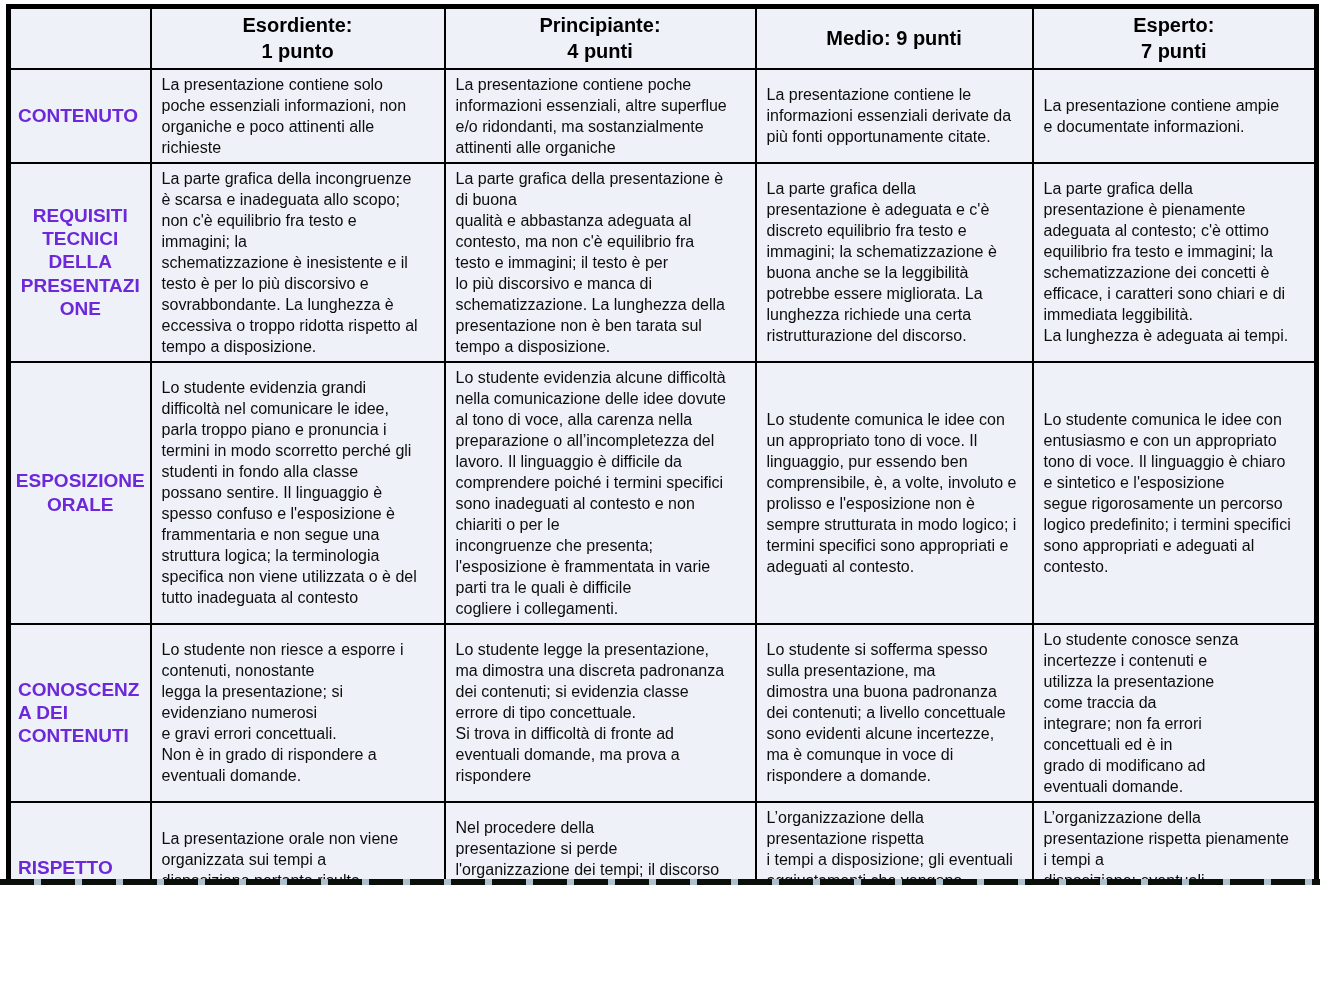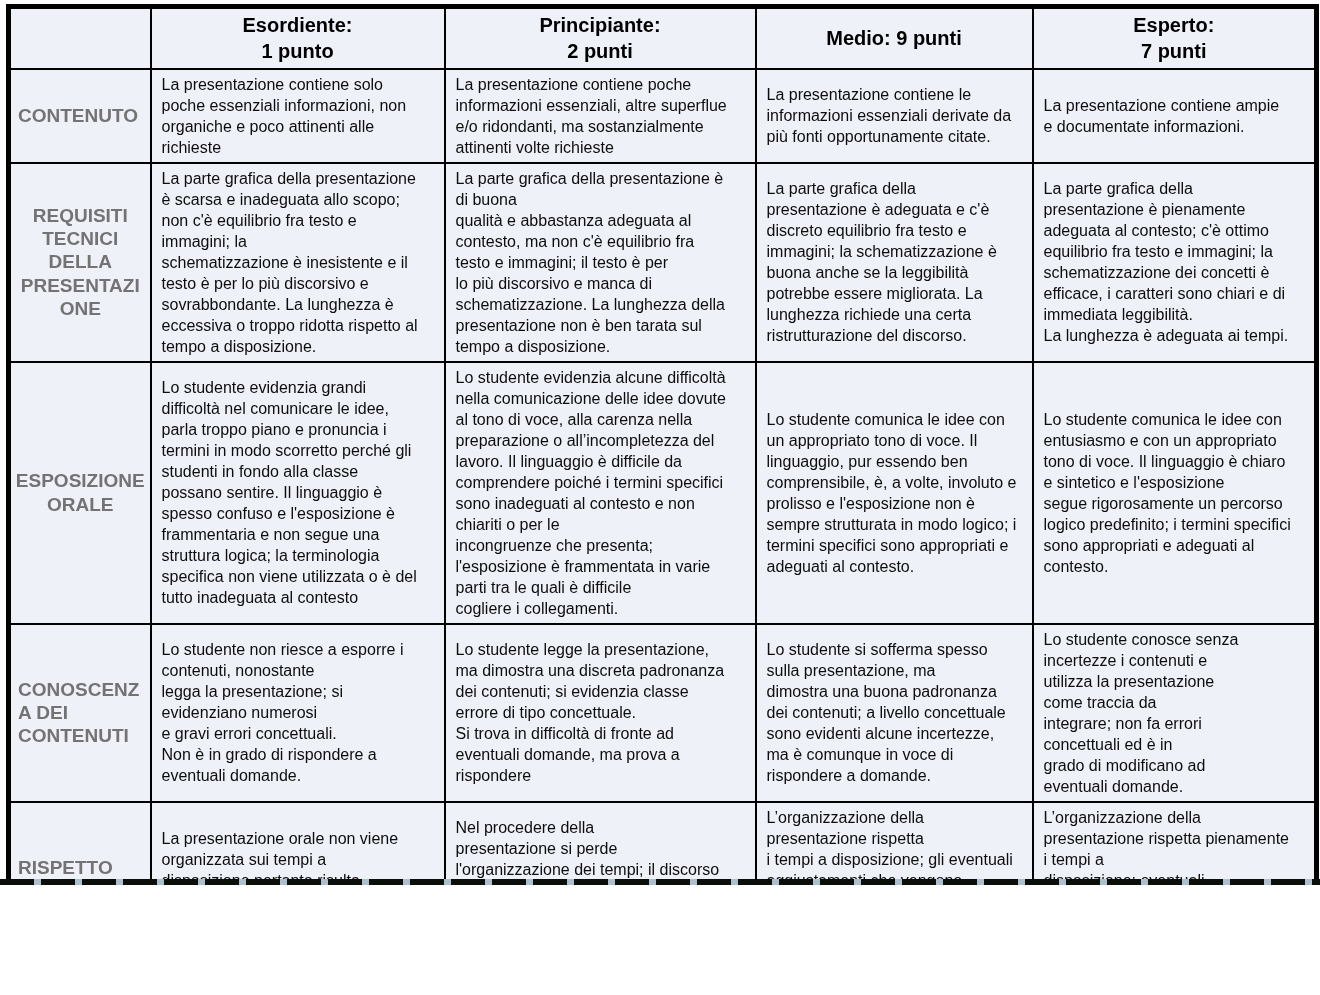--- a/index.html
+++ b/index.html
@@ -30,21 +30,21 @@
   tr.r-esposizione{height:252px;}
   tr.r-conoscenza{height:172px;}
   tr.r-rispetto{height:168px;}
   tr.foot{height:44px;}
   th.colhead{
     font-size:20px;font-weight:bold;text-align:center;
     white-space:pre-line;line-height:1.3;color:#000;
   }
   td.lbl{
     font-size:19px;font-weight:bold;
-    white-space:pre-line;line-height:1.22;color:#737373;
+    white-space:pre-line;line-height:1.22;color:#6d28d9;
     padding:2px 4px 2px 7px;
   }
   td.lbl.center{text-align:center;padding:2px 2px;}
   td.cell{
     font-size:16px;line-height:21px;
     white-space:pre-line;
     text-align:left;
     padding:4px 8px 4px 10px;
     color:#0d0d0d;
   }
@@ -75,50 +75,50 @@
       <col style="width:277px">
       <col style="width:284px">
     </colgroup>
 
     <tbody>
         <tr class="head">
       <th class="colhead"></th>
       <th class="colhead">Esordiente:
 1 punto</th>
       <th class="colhead">Principiante:
-2 punti</th>
+4 punti</th>
       <th class="colhead">Medio: 9 punti</th>
       <th class="colhead">Esperto:
 7 punti</th>
     </tr>
 
     <tr class="r-contenuto">
       <td class="lbl">CONTENUTO</td>
       <td class="cell">La presentazione contiene solo
 poche essenziali informazioni, non
 organiche e poco attinenti alle
 richieste</td>
       <td class="cell">La presentazione contiene poche
 informazioni essenziali, altre superflue
 e/o ridondanti, ma sostanzialmente
-attinenti volte richieste</td>
+attinenti alle organiche</td>
       <td class="cell">La presentazione contiene le
 informazioni essenziali derivate da
 più fonti opportunamente citate.</td>
       <td class="cell">La presentazione contiene ampie
 e documentate informazioni.</td>
     </tr>
 
     <tr class="r-requisiti">
       <td class="lbl center">REQUISITI
 TECNICI
 DELLA
 PRESENTAZI
 ONE</td>
-      <td class="cell">La parte grafica della presentazione
+      <td class="cell">La parte grafica della incongruenze
 è scarsa e inadeguata allo scopo;
 non c'è equilibrio fra testo e
 immagini; la
 schematizzazione è inesistente e il
 testo è per lo più discorsivo e
 sovrabbondante. La lunghezza è
 eccessiva o troppo ridotta rispetto al
 tempo a disposizione.</td>
       <td class="cell">La parte grafica della presentazione è
 di buona

